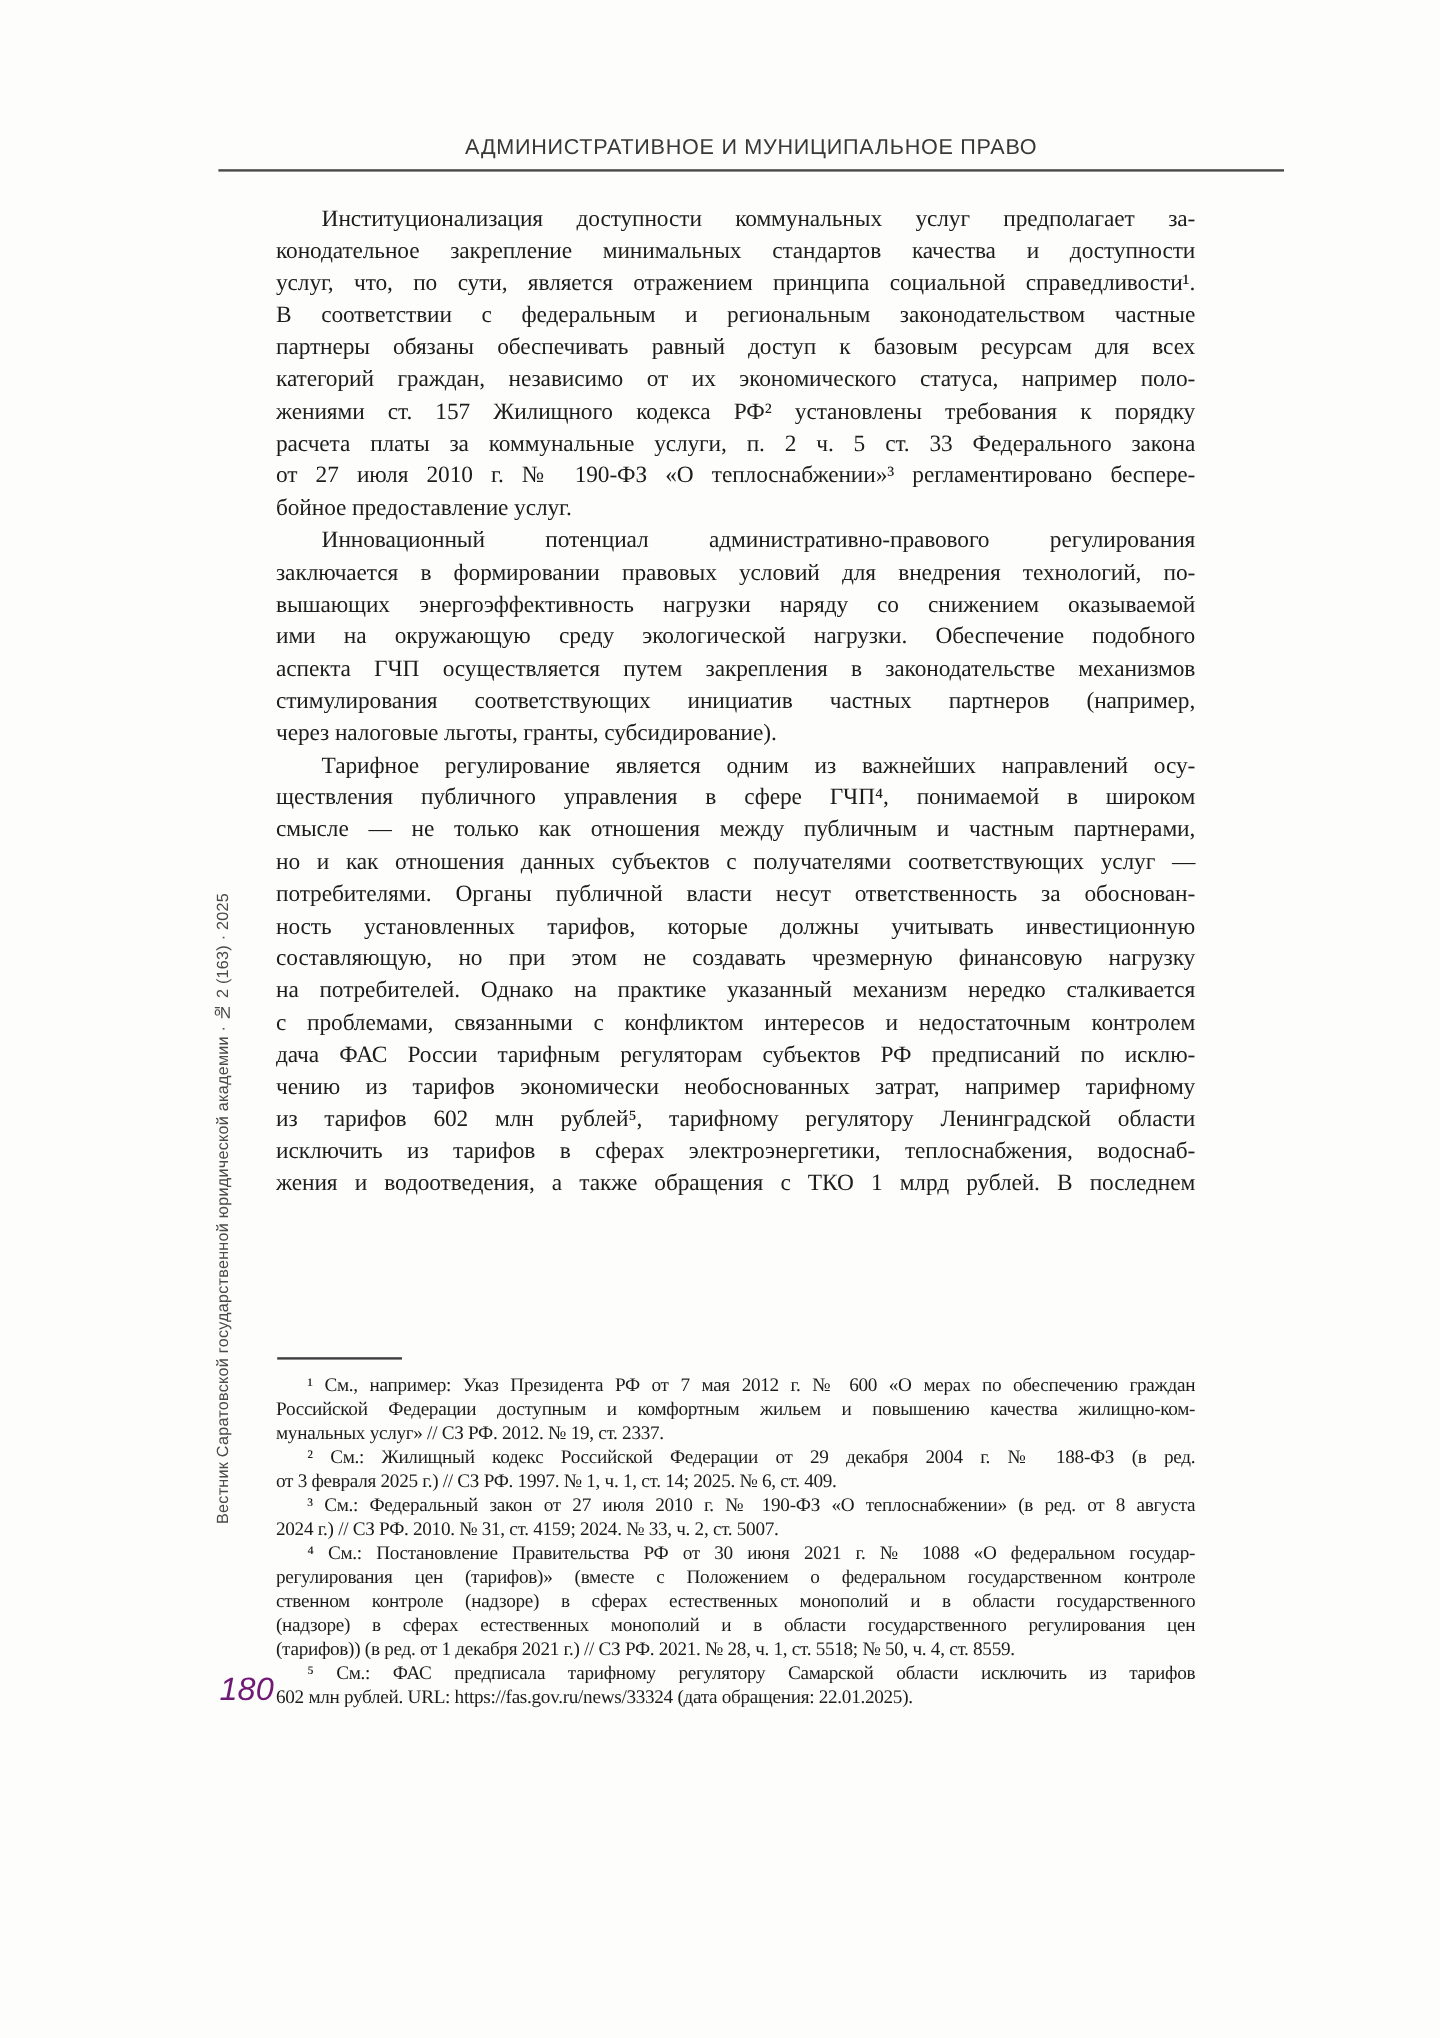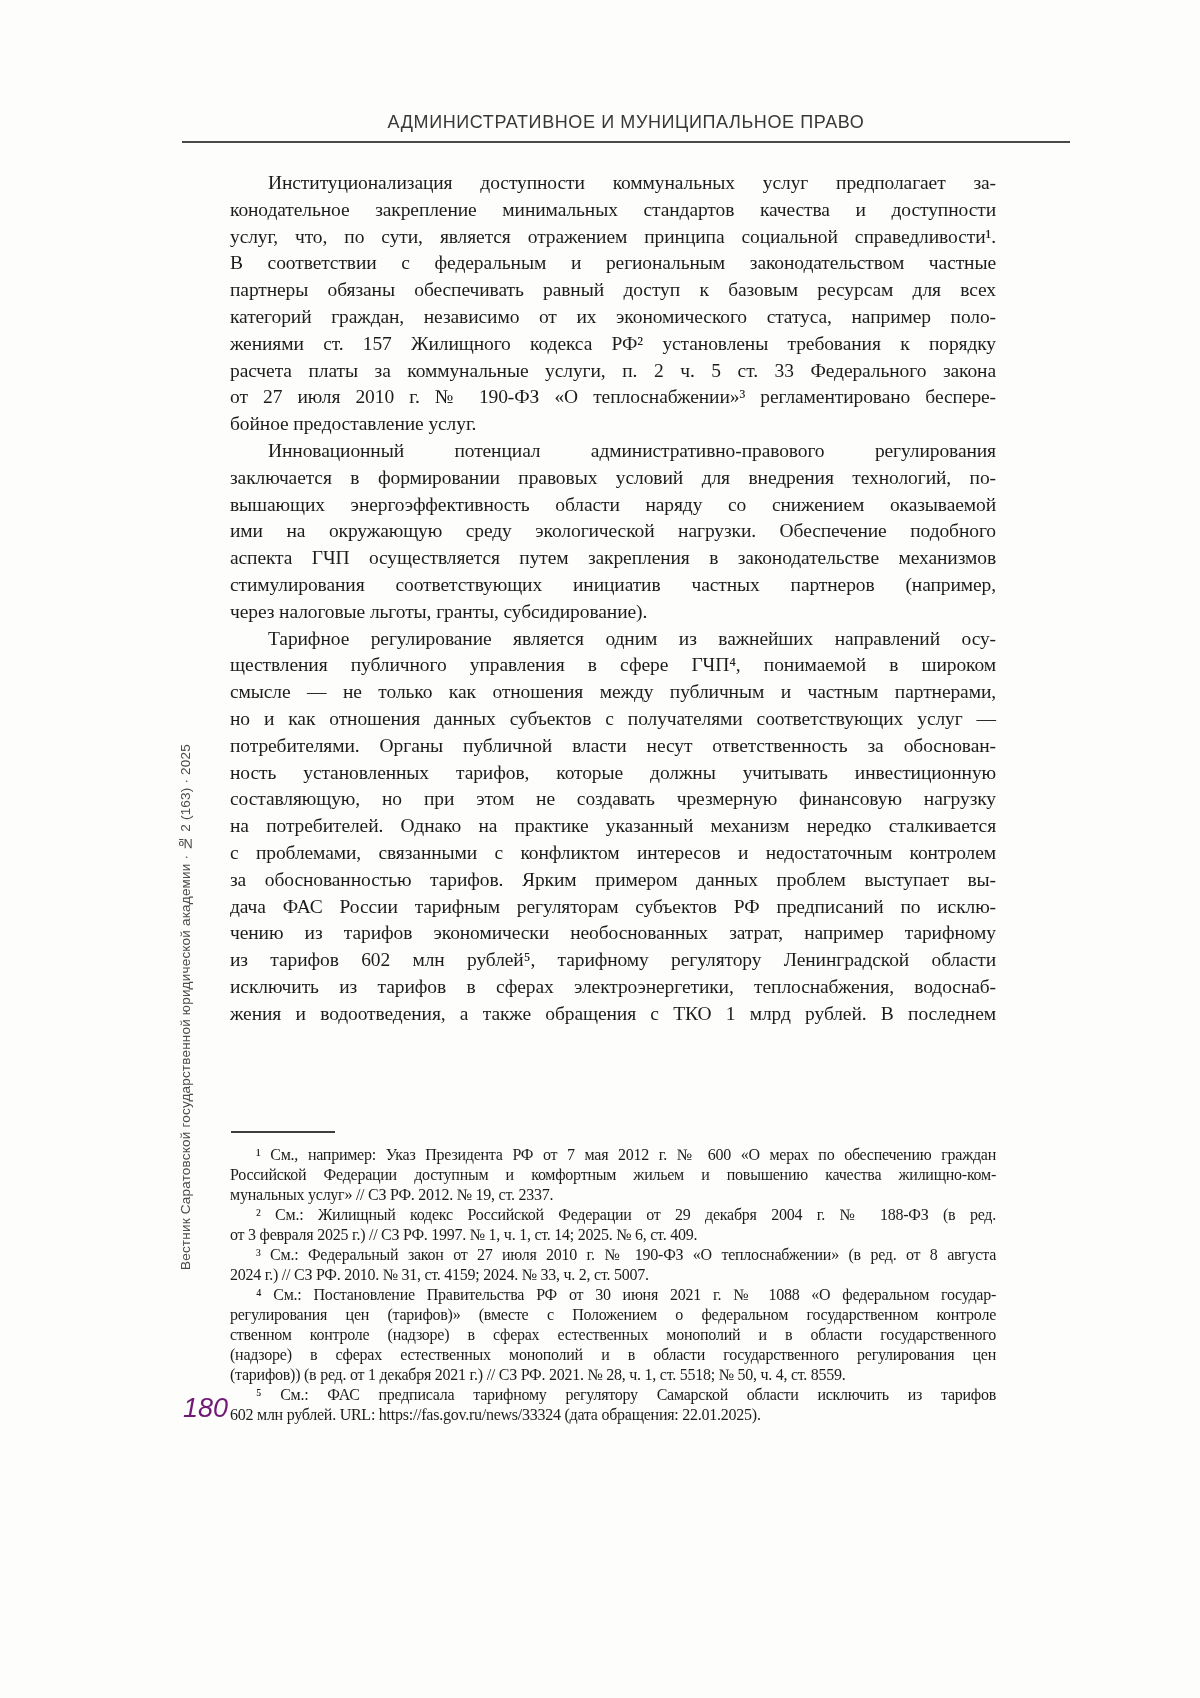--- a/index.html
+++ b/index.html
@@ -89,37 +89,36 @@
         <div class="line">партнеры обязаны обеспечивать равный доступ к базовым ресурсам для всех</div>
         <div class="line">категорий граждан, независимо от их экономического статуса, например поло-</div>
         <div class="line">жениями ст. 157 Жилищного кодекса РФ² установлены требования к порядку</div>
         <div class="line">расчета платы за коммунальные услуги, п. 2 ч. 5 ст. 33 Федерального закона</div>
         <div class="line">от 27 июля 2010 г. № 190-ФЗ «О теплоснабжении»³ регламентировано беспере-</div>
         <div class="line last">бойное предоставление услуг.</div>
       </div>
       <div>
         <div class="line indent">Инновационный потенциал административно-правового регулирования</div>
         <div class="line">заключается в формировании правовых условий для внедрения технологий, по-</div>
-        <div class="line">вышающих энергоэффективность области наряду со снижением оказываемой</div>
+        <div class="line">вышающих энергоэффективность нагрузки наряду со снижением оказываемой</div>
         <div class="line">ими на окружающую среду экологической нагрузки. Обеспечение подобного</div>
         <div class="line">аспекта ГЧП осуществляется путем закрепления в законодательстве механизмов</div>
         <div class="line">стимулирования соответствующих инициатив частных партнеров (например,</div>
         <div class="line last">через налоговые льготы, гранты, субсидирование).</div>
       </div>
       <div>
         <div class="line indent">Тарифное регулирование является одним из важнейших направлений осу-</div>
         <div class="line">ществления публичного управления в сфере ГЧП⁴, понимаемой в широком</div>
         <div class="line">смысле — не только как отношения между публичным и частным партнерами,</div>
         <div class="line">но и как отношения данных субъектов с получателями соответствующих услуг —</div>
         <div class="line">потребителями. Органы публичной власти несут ответственность за обоснован-</div>
         <div class="line">ность установленных тарифов, которые должны учитывать инвестиционную</div>
         <div class="line">составляющую, но при этом не создавать чрезмерную финансовую нагрузку</div>
         <div class="line">на потребителей. Однако на практике указанный механизм нередко сталкивается</div>
         <div class="line">с проблемами, связанными с конфликтом интересов и недостаточным контролем</div>
-        <div class="line">за обоснованностью тарифов. Ярким примером данных проблем выступает вы-</div>
         <div class="line">дача ФАС России тарифным регуляторам субъектов РФ предписаний по исклю-</div>
         <div class="line">чению из тарифов экономически необоснованных затрат, например тарифному</div>
         <div class="line">из тарифов 602 млн рублей⁵, тарифному регулятору Ленинградской области</div>
         <div class="line">исключить из тарифов в сферах электроэнергетики, теплоснабжения, водоснаб-</div>
         <div class="line">жения и водоотведения, а также обращения с ТКО 1 млрд рублей. В последнем</div>
       </div>
     </div>
 
   <div class="footnote-separator"></div>
   <div class="footnotes">

